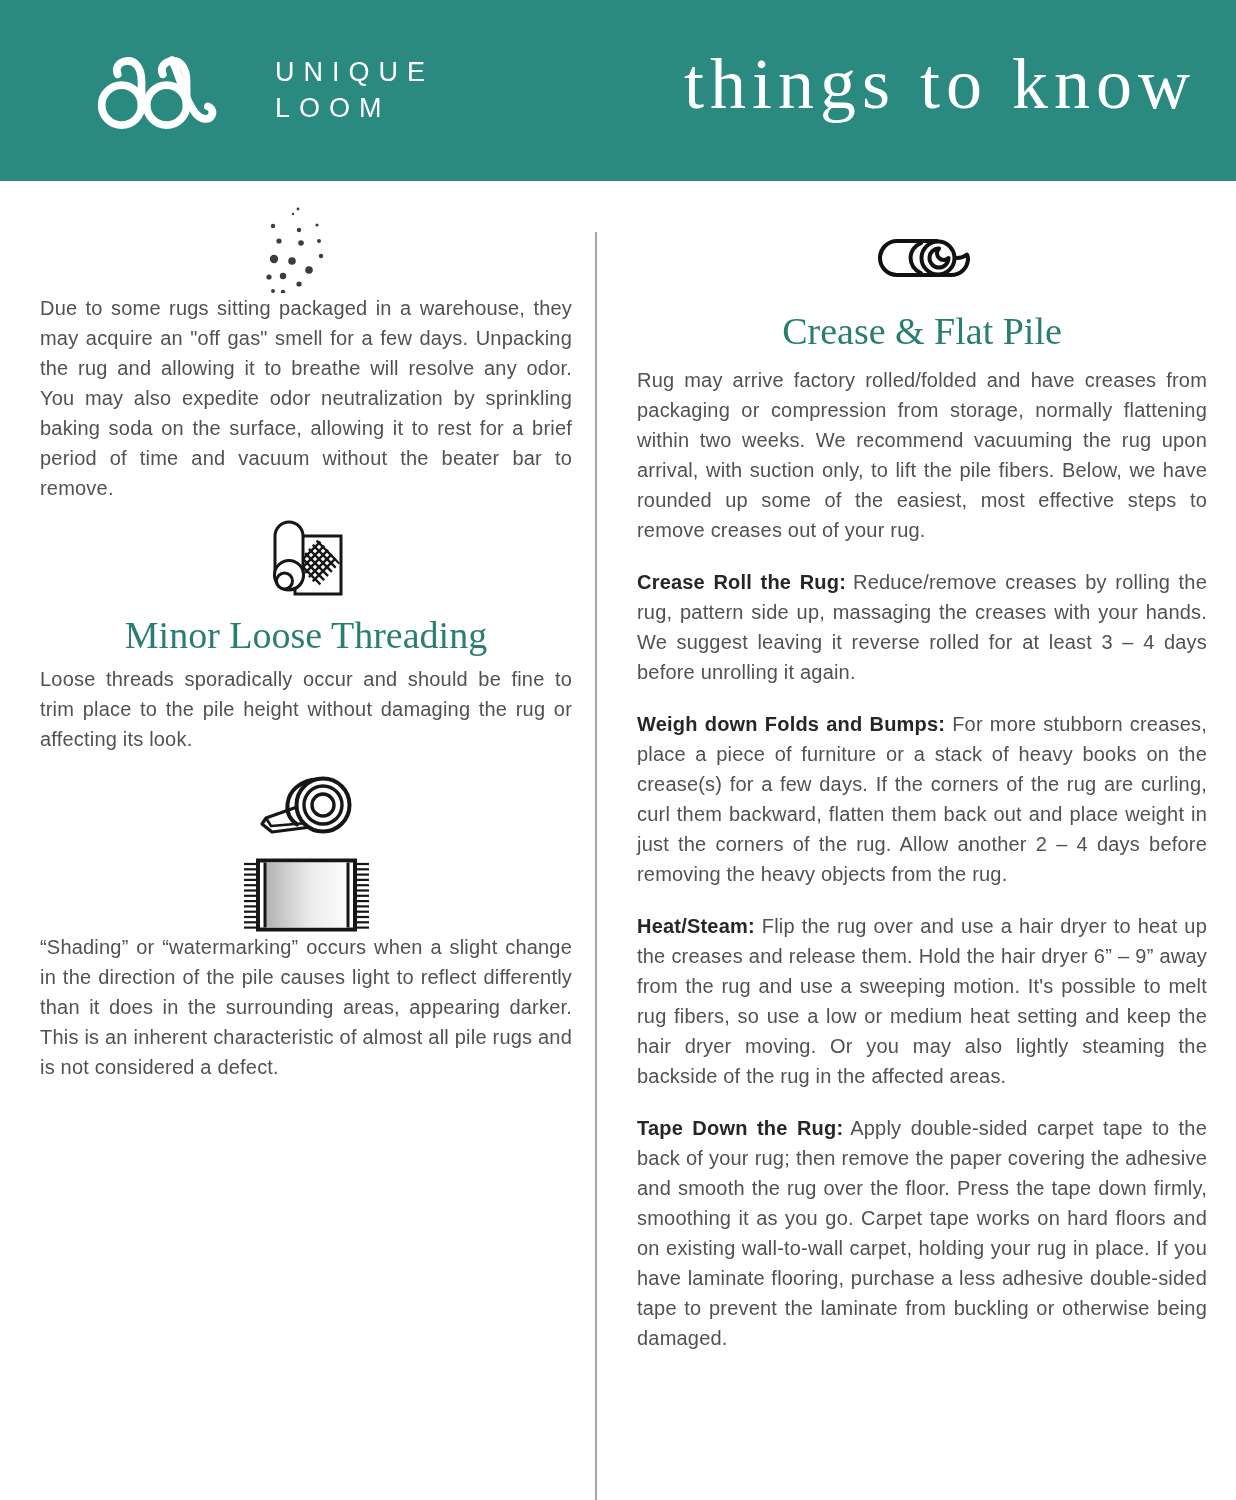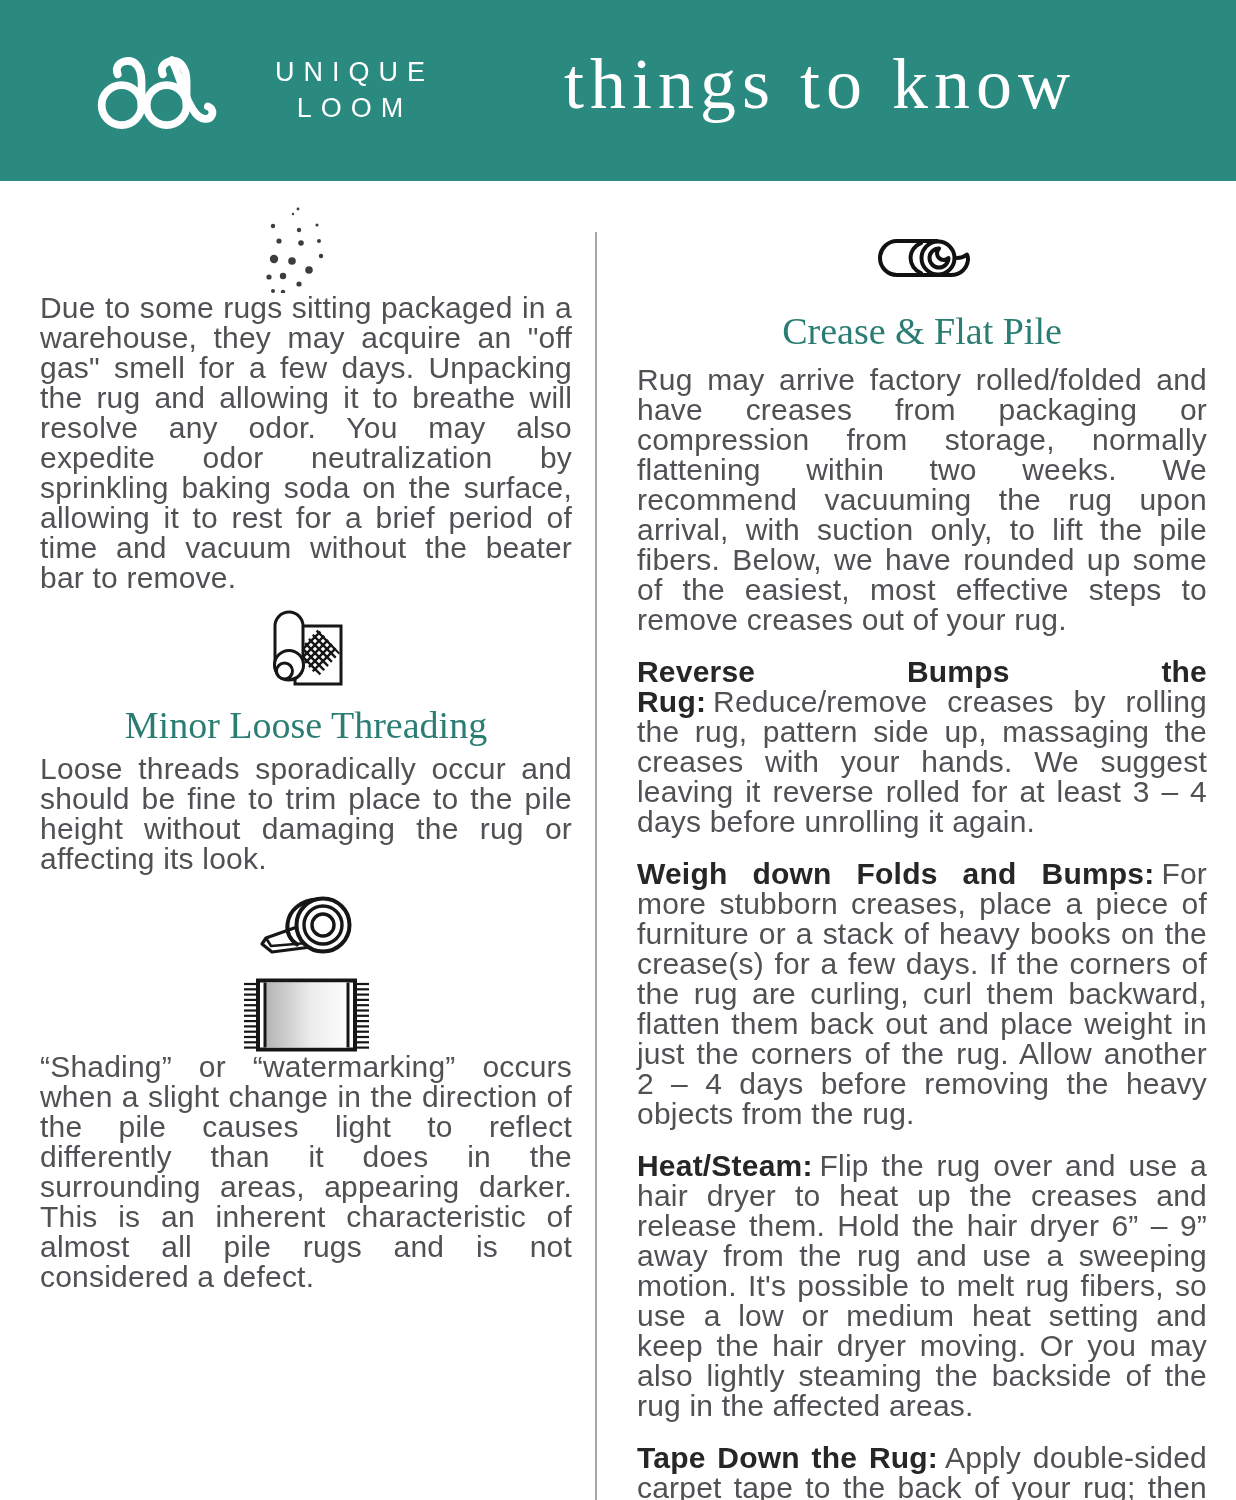--- a/index.html
+++ b/index.html
@@ -16,41 +16,41 @@
     width:1236px;height:1500px;position:relative;overflow:hidden;
     background:#ffffff;font-family:"Liberation Sans",sans-serif;
   }
   
   .header{
     height:181px;background:var(--teal-bg);
     display:flex;align-items:center;
   }
   .brand{display:flex;align-items:center;gap:26px;margin-left:92px;flex:0 0 auto;}
   .logo-svg{width:148px;height:88px;display:block;}
-  .brand-text{display:flex;flex-direction:column;align-items:center;color:#fff;
+  .brand-text{display:flex;flex-direction:column;color:#fff;
     font-size:27px;letter-spacing:9px;line-height:1.3;font-weight:400;text-indent:9px;}
   .page-title{
-    flex:1;text-align:center;color:#fff;margin:0 40px 12px 10px;
+    flex:1;text-align:right;color:#fff;margin:0 40px 12px 10px;
     font-family:"Liberation Serif",serif;font-weight:400;
     font-size:72px;letter-spacing:6px;white-space:nowrap;
   }
   
   .divider{position:absolute;left:595px;top:232px;bottom:0;width:2px;background:var(--divider-col);}
   .col{position:absolute;top:181px;}
   .col-left{left:40px;width:532px;}
   .col-right{left:637px;width:570px;}
   .icon-row{display:flex;justify-content:center;}
   h2.sec-head{
     font-family:"Liberation Serif",serif;font-weight:400;
     color:var(--teal-head);font-size:38px;line-height:44px;
     text-align:center;margin:14px 0 7px;
   }
   p.sec-body{
     margin:0;color:var(--body-col);
-    font-size:30px;line-height:30px;letter-spacing:.2px;
+    font-size:20px;line-height:30px;letter-spacing:.2px;
     text-align:justify;
   }
   p.tip{margin:22px 0 0;}
   p.tip strong{color:var(--bold-col);font-weight:700;margin-right:7px;}
   .mt-odor{margin-top:24px;}
   .mt-thread{margin-top:16px;}
   .mt-pad{margin-top:22px;}
   .mt-shade{margin-top:24px;}
   .mt-crease{margin-top:56px;}
   .col-right h2.sec-head{margin-top:28px;}
@@ -203,21 +203,21 @@
       <path d="M 46 6 A 16 16 0 0 0 46 36"></path>
       <path d="M 33 4 H 62"></path>
       <path d="M 33 38 H 76 C 86 38 92 31 93 23 C 93 21 93 19 92 17.5 C 89 20 86 21 82 21"></path>
       <circle cx="63" cy="21" r="16.5"></circle>
       <path d="M 64 11.5 a 9.5 9.5 0 1 0 9.5 9.5 a 5 5 0 0 1 -9.5 -9.5"></path>
     </svg>
   </div>
   <h2 class="sec-head">Crease &amp; Flat Pile</h2>
   <p class="sec-body intro">Rug may arrive factory rolled/folded and have creases from packaging or compression from storage, normally flattening within two weeks. We recommend vacuuming the rug upon arrival, with suction only, to lift the pile fibers. Below, we have rounded up some of the easiest, most effective steps to remove creases out of your rug.</p>
 
-  <p class="sec-body tip"><strong>Reverse Bumps the Rug:</strong><span>Reduce/remove creases by rolling the rug, pattern side up, massaging the creases with your hands. We suggest leaving it reverse rolled for at least 3 – 4 days before unrolling it again.</span></p>
+  <p class="sec-body tip"><strong>Crease Roll the Rug:</strong><span>Reduce/remove creases by rolling the rug, pattern side up, massaging the creases with your hands. We suggest leaving it reverse rolled for at least 3 – 4 days before unrolling it again.</span></p>
 
   <p class="sec-body tip"><strong>Weigh down Folds and Bumps:</strong><span>For more stubborn creases, place a piece of furniture or a stack of heavy books on the crease(s) for a few days. If the corners of the rug are curling, curl them backward, flatten them back out and place weight in just the corners of the rug. Allow another 2 – 4 days before removing the heavy objects from the rug.</span></p>
 
   <p class="sec-body tip"><strong>Heat/Steam:</strong><span>Flip the rug over and use a hair dryer to heat up the creases and release them. Hold the hair dryer 6” – 9” away from the rug and use a sweeping motion. It's possible to melt rug fibers, so use a low or medium heat setting and keep the hair dryer moving. Or you may also lightly steaming the backside of the rug in the affected areas.</span></p>
 
   <p class="sec-body tip"><strong>Tape Down the Rug:</strong><span>Apply double-sided carpet tape to the back of your rug; then remove the paper covering the adhesive and smooth the rug over the floor. Press the tape down firmly, smoothing it as you go. Carpet tape works on hard floors and on existing wall-to-wall carpet, holding your rug in place. If you have laminate flooring, purchase a less adhesive double-sided tape to prevent the laminate from buckling or otherwise being damaged.</span></p>
 
 </section>
 
 </body></html>

